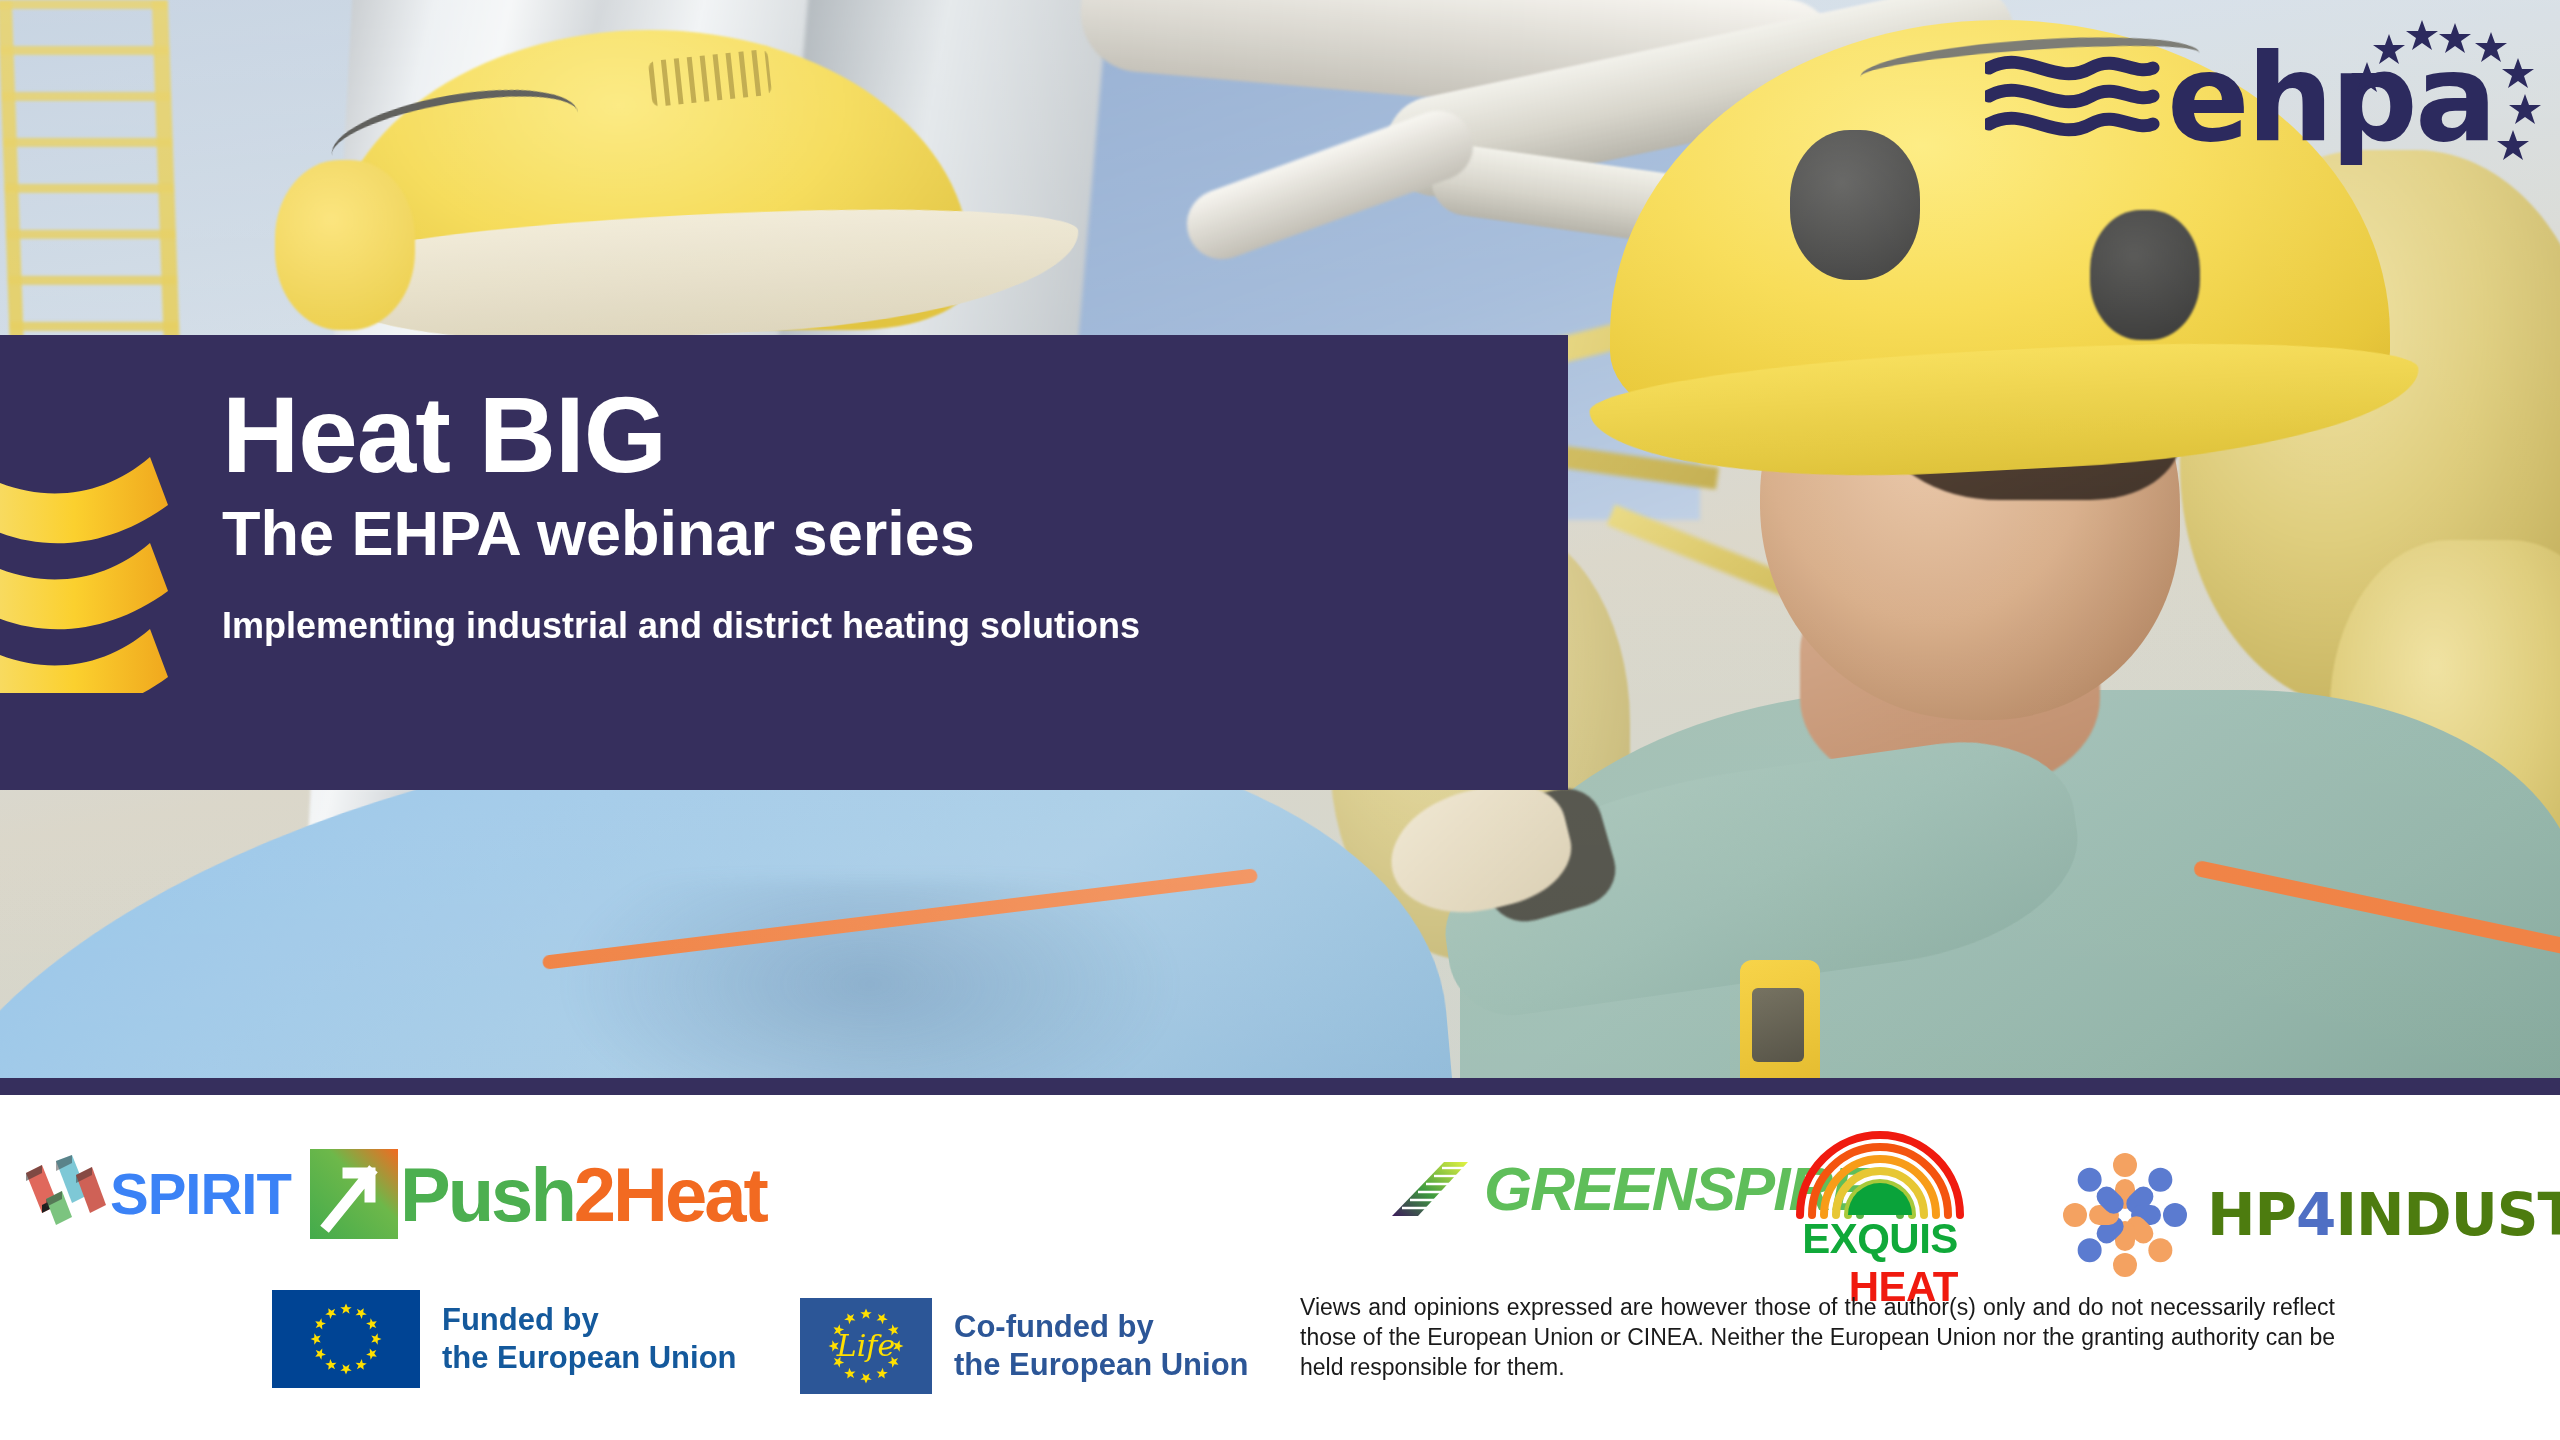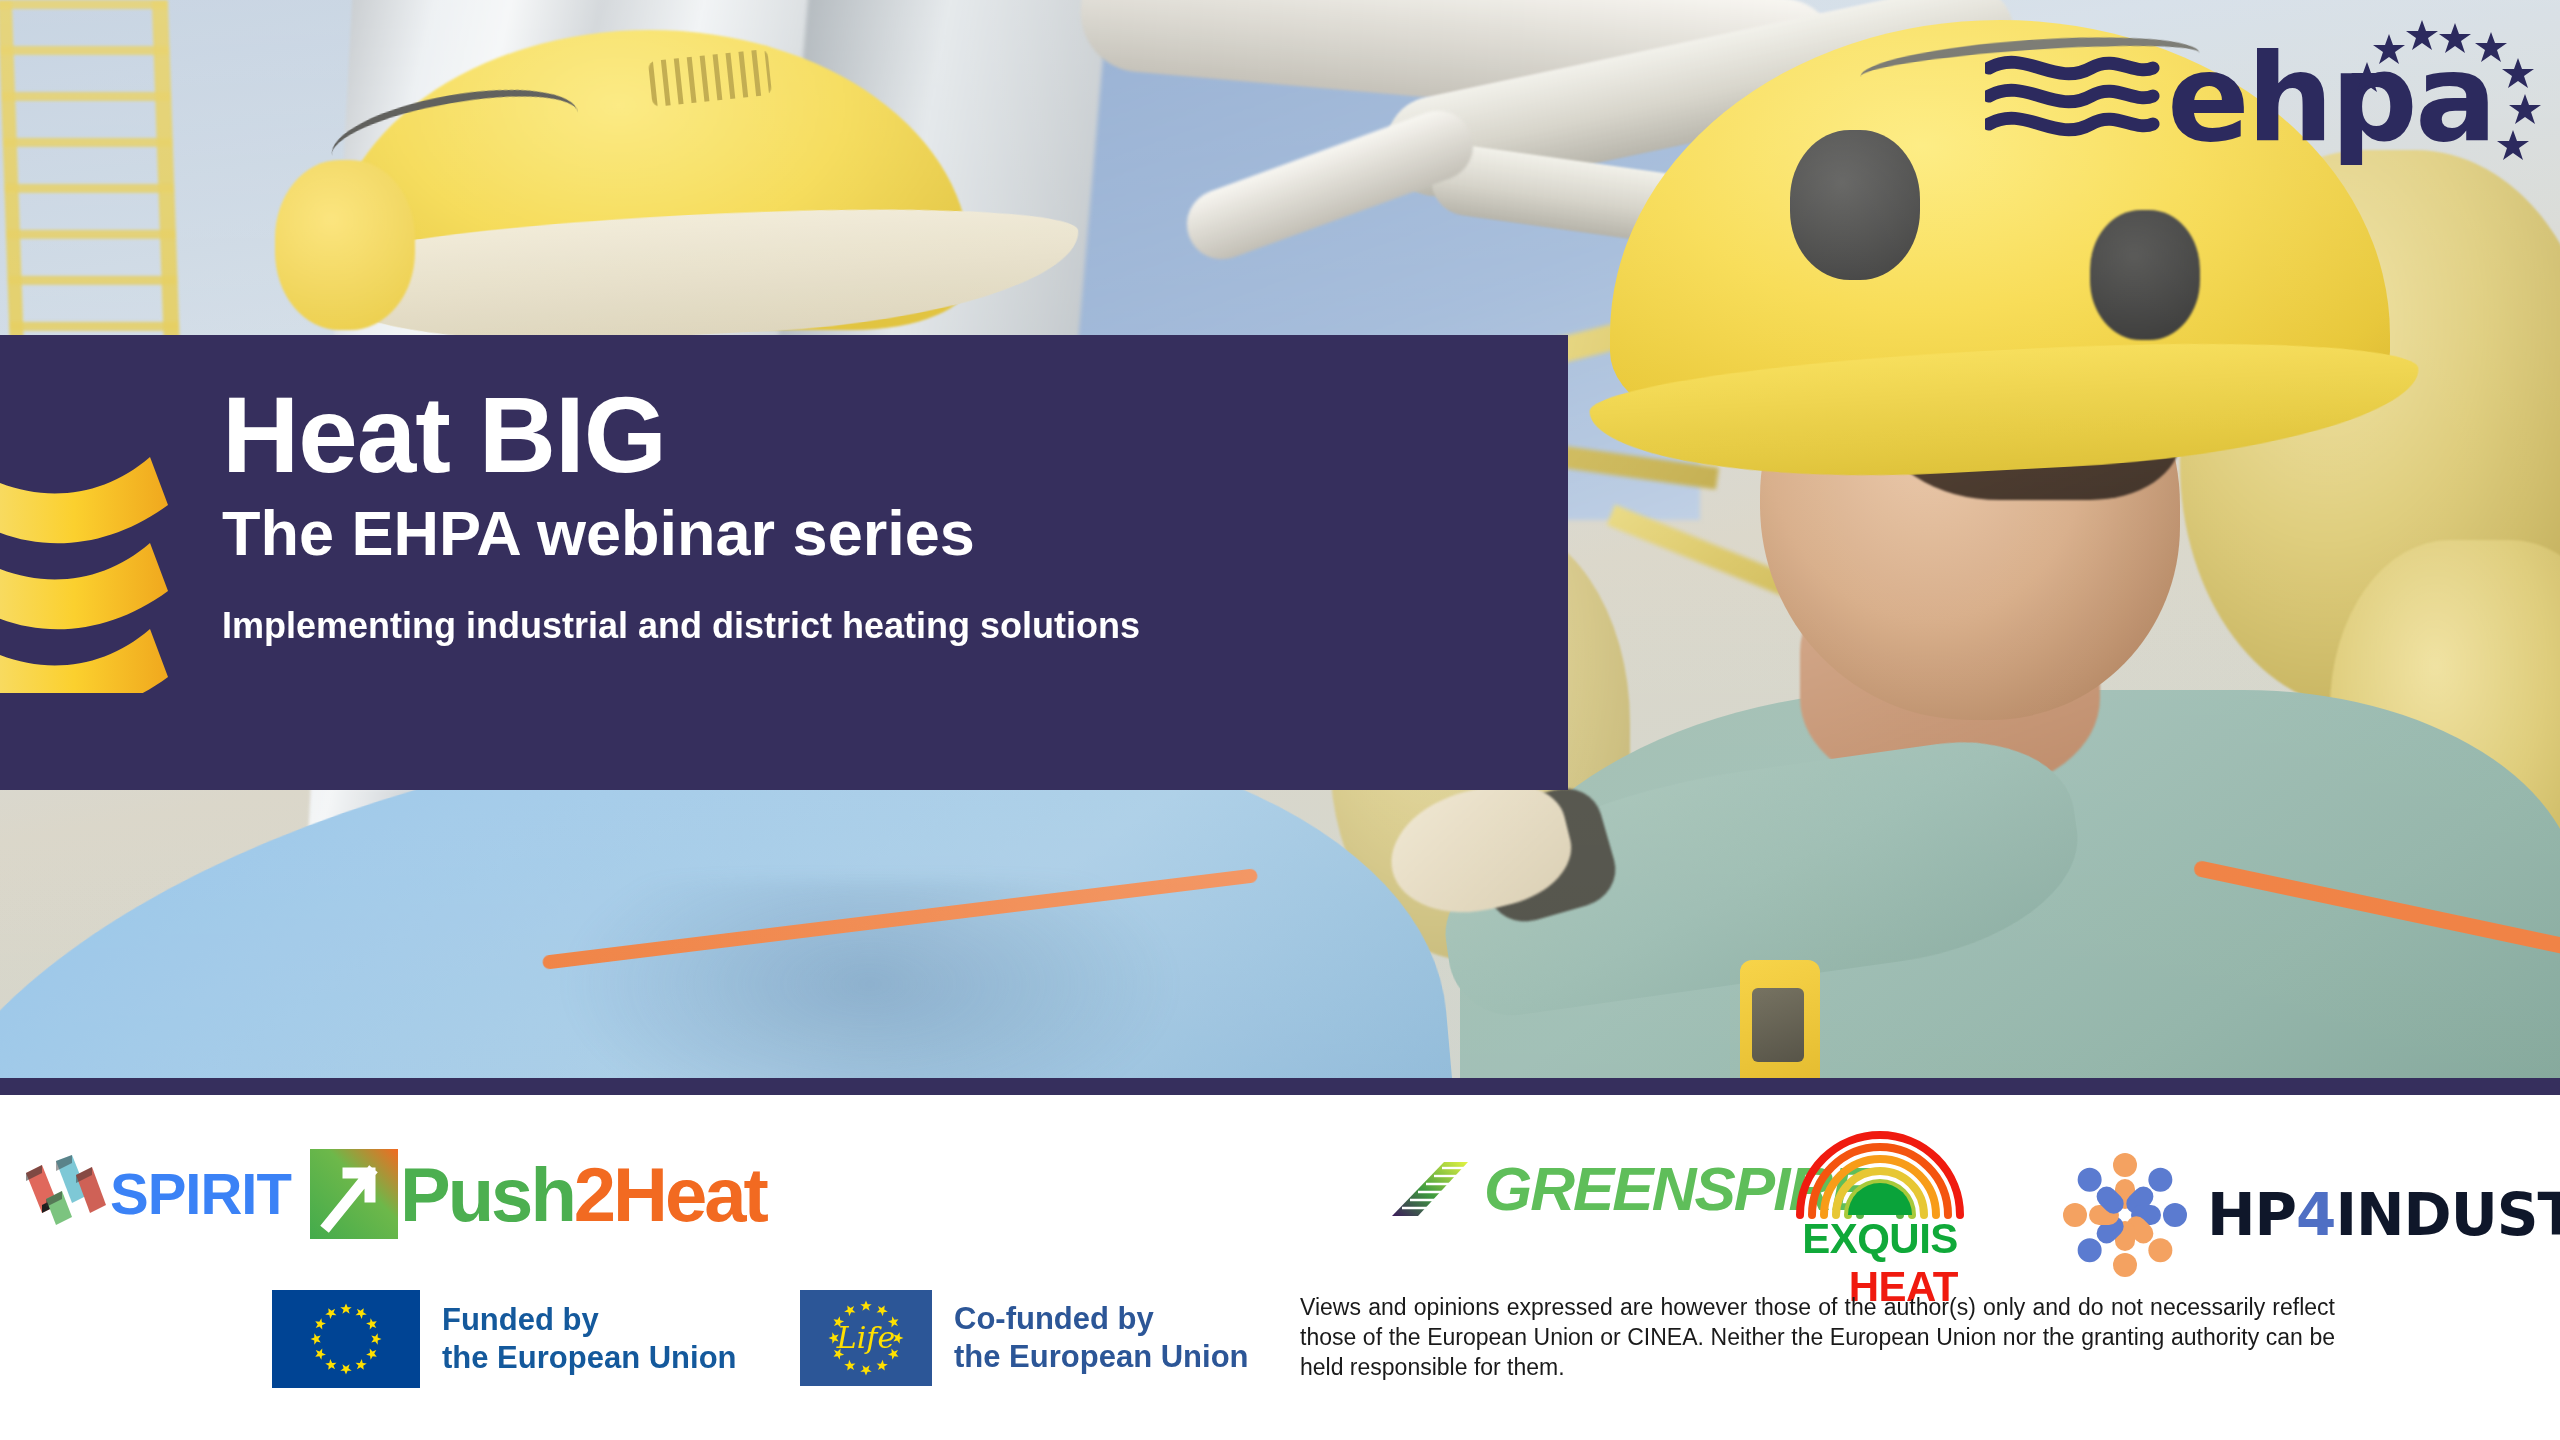--- a/index.html
+++ b/index.html
@@ -379,28 +379,28 @@
     letter-spacing: -1px;
   }
   .txt-push { font-size: 76px; font-weight: bold; color: #4caf50; letter-spacing: -3px; }
   .txt-2heat { font-size: 76px; font-weight: bold; color: #f26a21; letter-spacing: -3px; }
   .txt-betted { font-size: 42px; font-weight: bold; color: #000000; letter-spacing: -1px; margin-top: 2px; }
   .txt-geoflex { font-size: 55px; font-weight: bold; color: #f3b944; letter-spacing: -1px; }
   .txt-heat-red { font-size: 55px; font-weight: normal; color: #ef3e52; letter-spacing: -1px; }
   .txt-greenspire { font-size: 62px; font-weight: bold; font-style: italic; color: #5fbe5a; letter-spacing: -2px; }
   .txt-exquis { font-size: 42px; font-weight: bold; color: #10a939; letter-spacing: -0.5px; }
   .txt-heatred2 { font-size: 42px; font-weight: bold; color: #f01a0f; letter-spacing: -0.5px; }
-  .txt-hp4 { font-size: 58px; font-weight: bold; color: #0f172a; letter-spacing: -1px; font-family: "DejaVu Sans", sans-serif; }
+  .txt-hp4 { font-size: 58px; font-weight: bold; color: #4d7c0f; letter-spacing: -1px; font-family: "DejaVu Sans", sans-serif; }
   .txt-hp4-blue { color: #4f6fc4; }
 
   
   .eu-row { position: absolute; left: 0; top: 185px; width: 2559px; height: 140px; }
   .eu-badge { position: absolute; display: flex; align-items: center; }
   .eu-funded   { left: 272px; top: 10px; }
-  .eu-cofunded { left: 800px; top: 10px; }
+  .eu-cofunded { left: 800px; top: 18px; }
   .eu-flag {
     width: 148px; height: 98px;
     background: #004494;
     position: relative;
     flex: none;
   }
   .eu-flag.cof { width: 132px; height: 96px; background: #2c5697; }
   .eu-text {
     margin-left: 22px;
     font-size: 31px;

